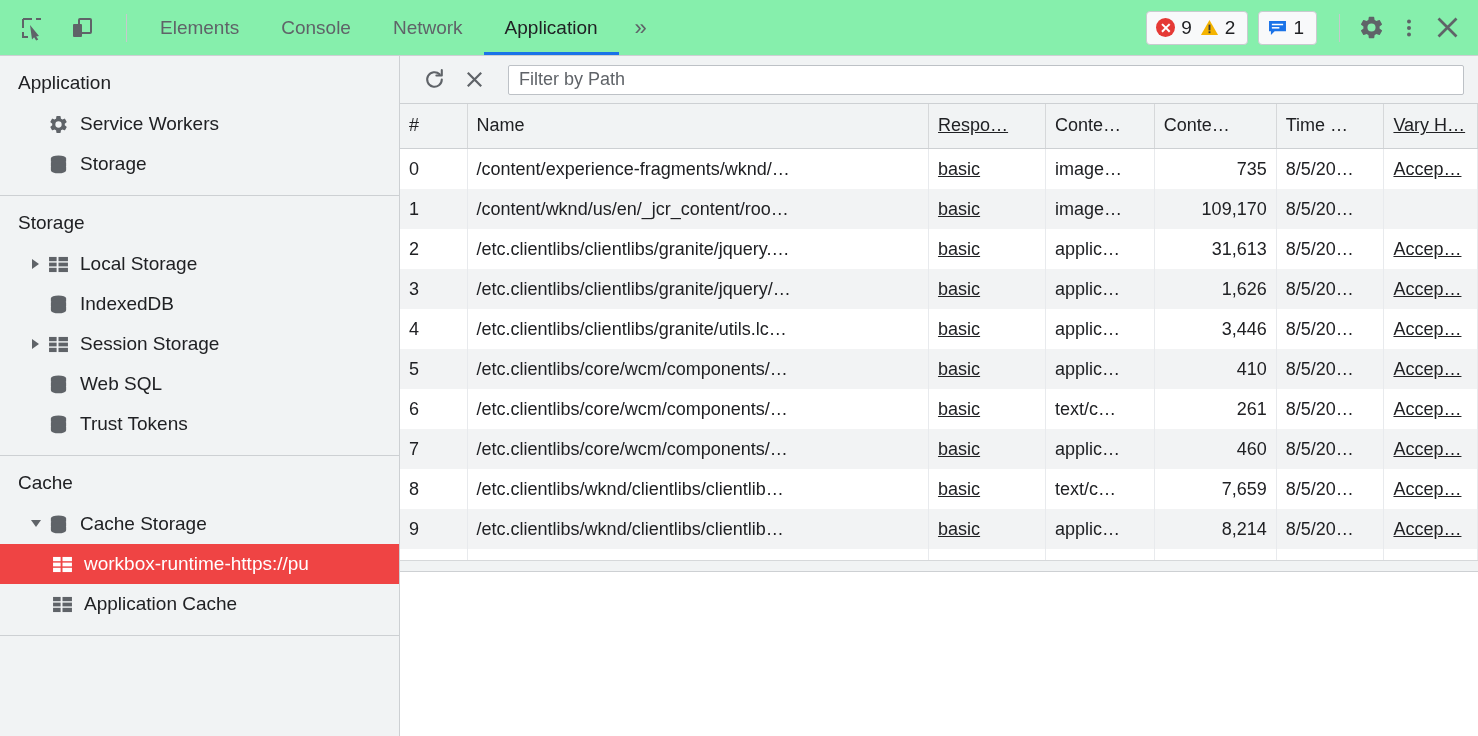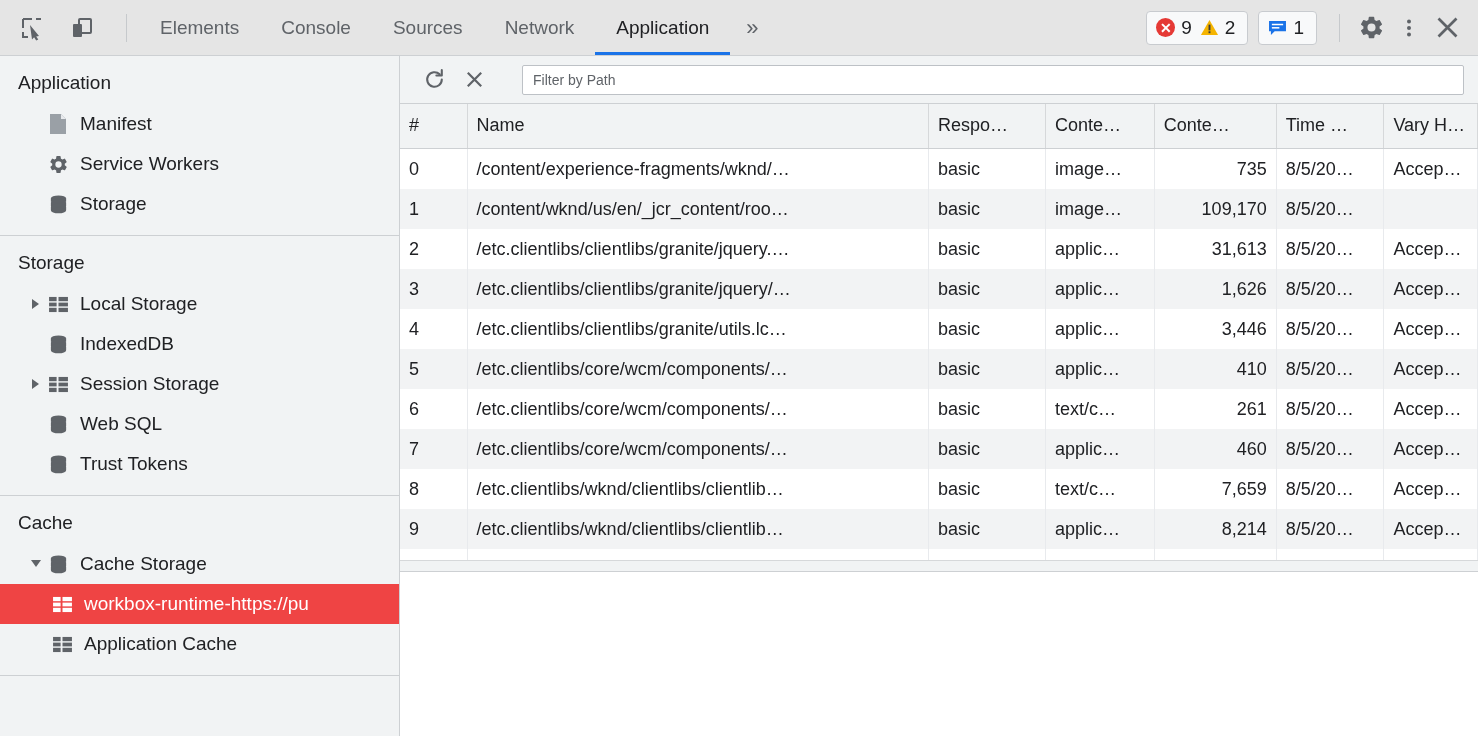--- a/index.html
+++ b/index.html
@@ -10,21 +10,21 @@
     font-family: "Liberation Sans", sans-serif;
     background: #ffffff;
     color: #202124;
     -webkit-font-smoothing: antialiased;
   }
   #app { width: 1478px; height: 736px; display: flex; flex-direction: column; position: relative; }
 
   
   .tabbar {
     height: 56px; flex: 0 0 56px;
-    background: #e5e5e5;
+    background: #86efac;
     border-bottom: 1px solid #cdd0d3;
     display: flex; align-items: center;
     position: relative;
   }
   .tb-icons { display: flex; align-items: center; padding-left: 12px; gap: 10px; }
   .tb-ico {
     width: 40px; height: 40px;
     display: flex; align-items: center; justify-content: center;
     border-radius: 3px;
   }
@@ -122,25 +122,25 @@
     border-bottom: 1px solid #cdd0d3;
     display: flex; align-items: center;
     padding: 0 14px 0 14px; gap: 0;
   }
   .fb-btn {
     width: 40px; height: 36px;
     display: flex; align-items: center; justify-content: center;
   }
   .filter-input {
     flex: 1; height: 30px;
-    margin-left: 28px;
+    margin-left: 14px;
     border: 1px solid #bdc1c6;
     border-radius: 2px;
     background: #fff;
-    font-size: 14px; color: #202124;
+    font-size: 18px; color: #202124;
     padding: 0 10px;
     font-family: "Liberation Sans", sans-serif;
   }
   .filter-input::placeholder { color: #5f6368; }
 
   
   .table-wrap { flex: 0 0 468px; overflow: hidden; position: relative; background: #fff; }
   table.dt { width: 100%; border-collapse: collapse; table-layout: fixed; }
   table.dt th {
     background: #f1f3f4;
@@ -159,25 +159,25 @@
     height: 40px;
     padding: 0 9px;
     white-space: nowrap; overflow: hidden;
     line-height: 40px;
   }
   table.dt tr.odd td { background: #f2f3f4; }
   table.dt tr.even td { background: #ffffff; }
   td.num, th.num { text-align: right; }
   .c-idx   { width: 66px; }
   .c-name  { width: 454px; }
-  .c-resp  { width: 115px; }
+  .c-resp  { width: 115px; text-decoration: underline; }
   .c-ctype { width: 107px; }
   .c-clen  { width: 120px; }
   .c-time  { width: 106px; }
-  .c-vary  { width: 92px; }
+  .c-vary  { width: 92px; text-decoration: underline; }
 
   .hscroll {
     position: absolute; left: 0; right: 0; bottom: 0;
     height: 12px; background: #f1f3f4;
     border-top: 1px solid #d6d8da;
     border-bottom: 1px solid #cdd0d3;
   }
   .preview { flex: 1; background: #ffffff; }
 </style>
 </head>
@@ -201,23 +201,20 @@
       </div>
       <div class="tb-sep"></div>
     </div>
 
     <div class="tabs">
       <div class="tab">
           <span>Elements</span>
         </div>
       <div class="tab">
           <span>Console</span>
-        </div>
-      <div class="tab">
-          <span>Sources</span>
         </div>
       <div class="tab">
           <span>Network</span>
         </div>
       <div class="tab active">
           <span>Application</span>
         </div>
       <div class="tab-more">
           <span>»</span>
         </div>
@@ -266,30 +263,20 @@
       </div>
     </div>
   </div>
 
   <div class="body">
 
     <div class="sidebar">
 
       <div class="sec">
         <div class="sec-title">Application</div>
-        <div class="tree-item lvl1">
-          <span class="twisty blank"></span>
-          <span class="ti-icon">
-            <svg width="20" height="22" viewBox="0 0 20 22">
-                <path d="M2 1 H13 L18 6 V21 H2 Z" fill="#9aa0a6"></path>
-                <path d="M13 1 L18 6 H13 Z" fill="#e8eaed"></path>
-              </svg>
-          </span>
-          <span class="ti-label">Manifest</span>
-        </div>
         <div class="tree-item lvl1">
           <span class="twisty blank"></span>
           <span class="ti-icon">
             <svg width="21" height="21" viewBox="0 0 24 24">
                 <path fill="#5f6368" d="M19.14 12.94a7.07 7.07 0 0 0 0-1.88l2.03-1.58a.5.5 0 0 0 .12-.62l-1.92-3.32a.5.5 0 0 0-.6-.22l-2.39.96a7.03 7.03 0 0 0-1.62-.94l-.36-2.54a.5.5 0 0 0-.5-.42h-3.84a.5.5 0 0 0-.5.42l-.36 2.54c-.58.24-1.12.56-1.62.94l-2.39-.96a.5.5 0 0 0-.6.22L2.71 8.86a.5.5 0 0 0 .12.62l2.03 1.58a7.07 7.07 0 0 0 0 1.88l-2.03 1.58a.5.5 0 0 0-.12.62l1.92 3.32c.13.22.38.3.6.22l2.39-.96c.5.38 1.04.7 1.62.94l.36 2.54c.04.24.25.42.5.42h3.84c.25 0 .46-.18.5-.42l.36-2.54c.58-.24 1.12-.56 1.62-.94l2.39.96c.22.08.47 0 .6-.22l1.92-3.32a.5.5 0 0 0-.12-.62l-2.03-1.58zM12 15.6A3.6 3.6 0 1 1 12 8.4a3.6 3.6 0 0 1 0 7.2z"></path>
               </svg>
           </span>
           <span class="ti-label">Service Workers</span>
         </div>
         <div class="tree-item lvl1">

